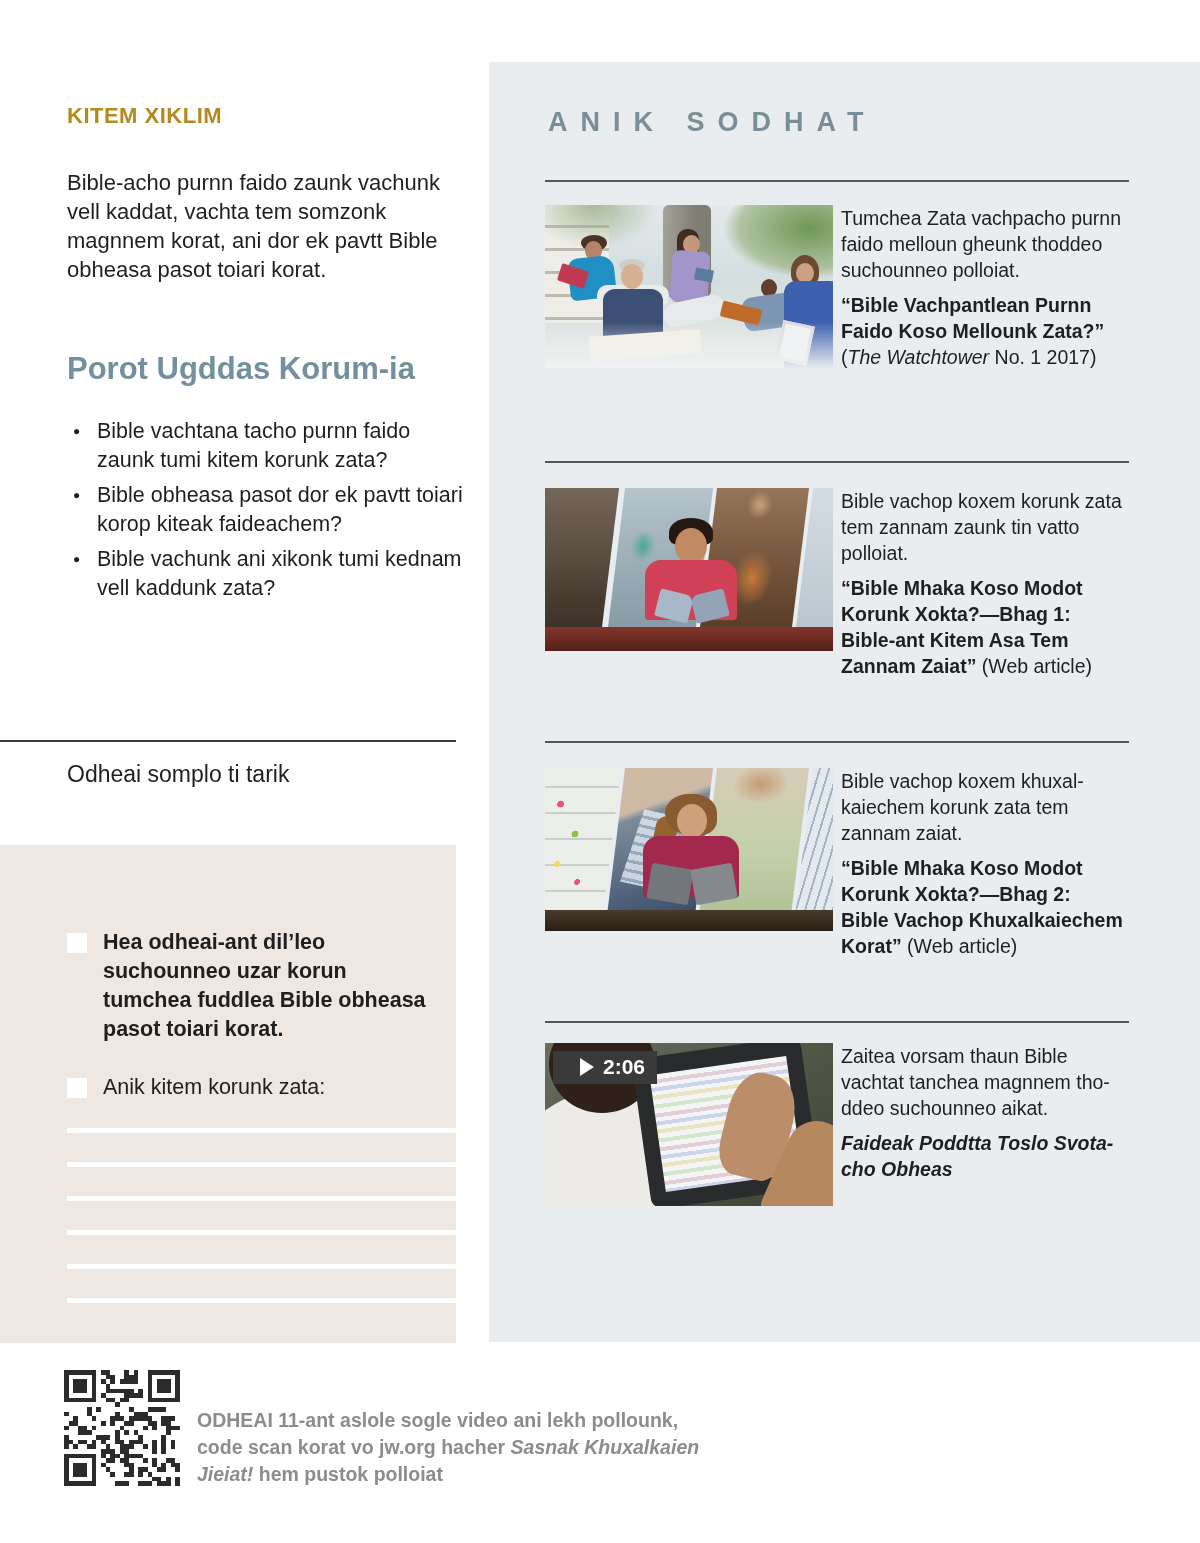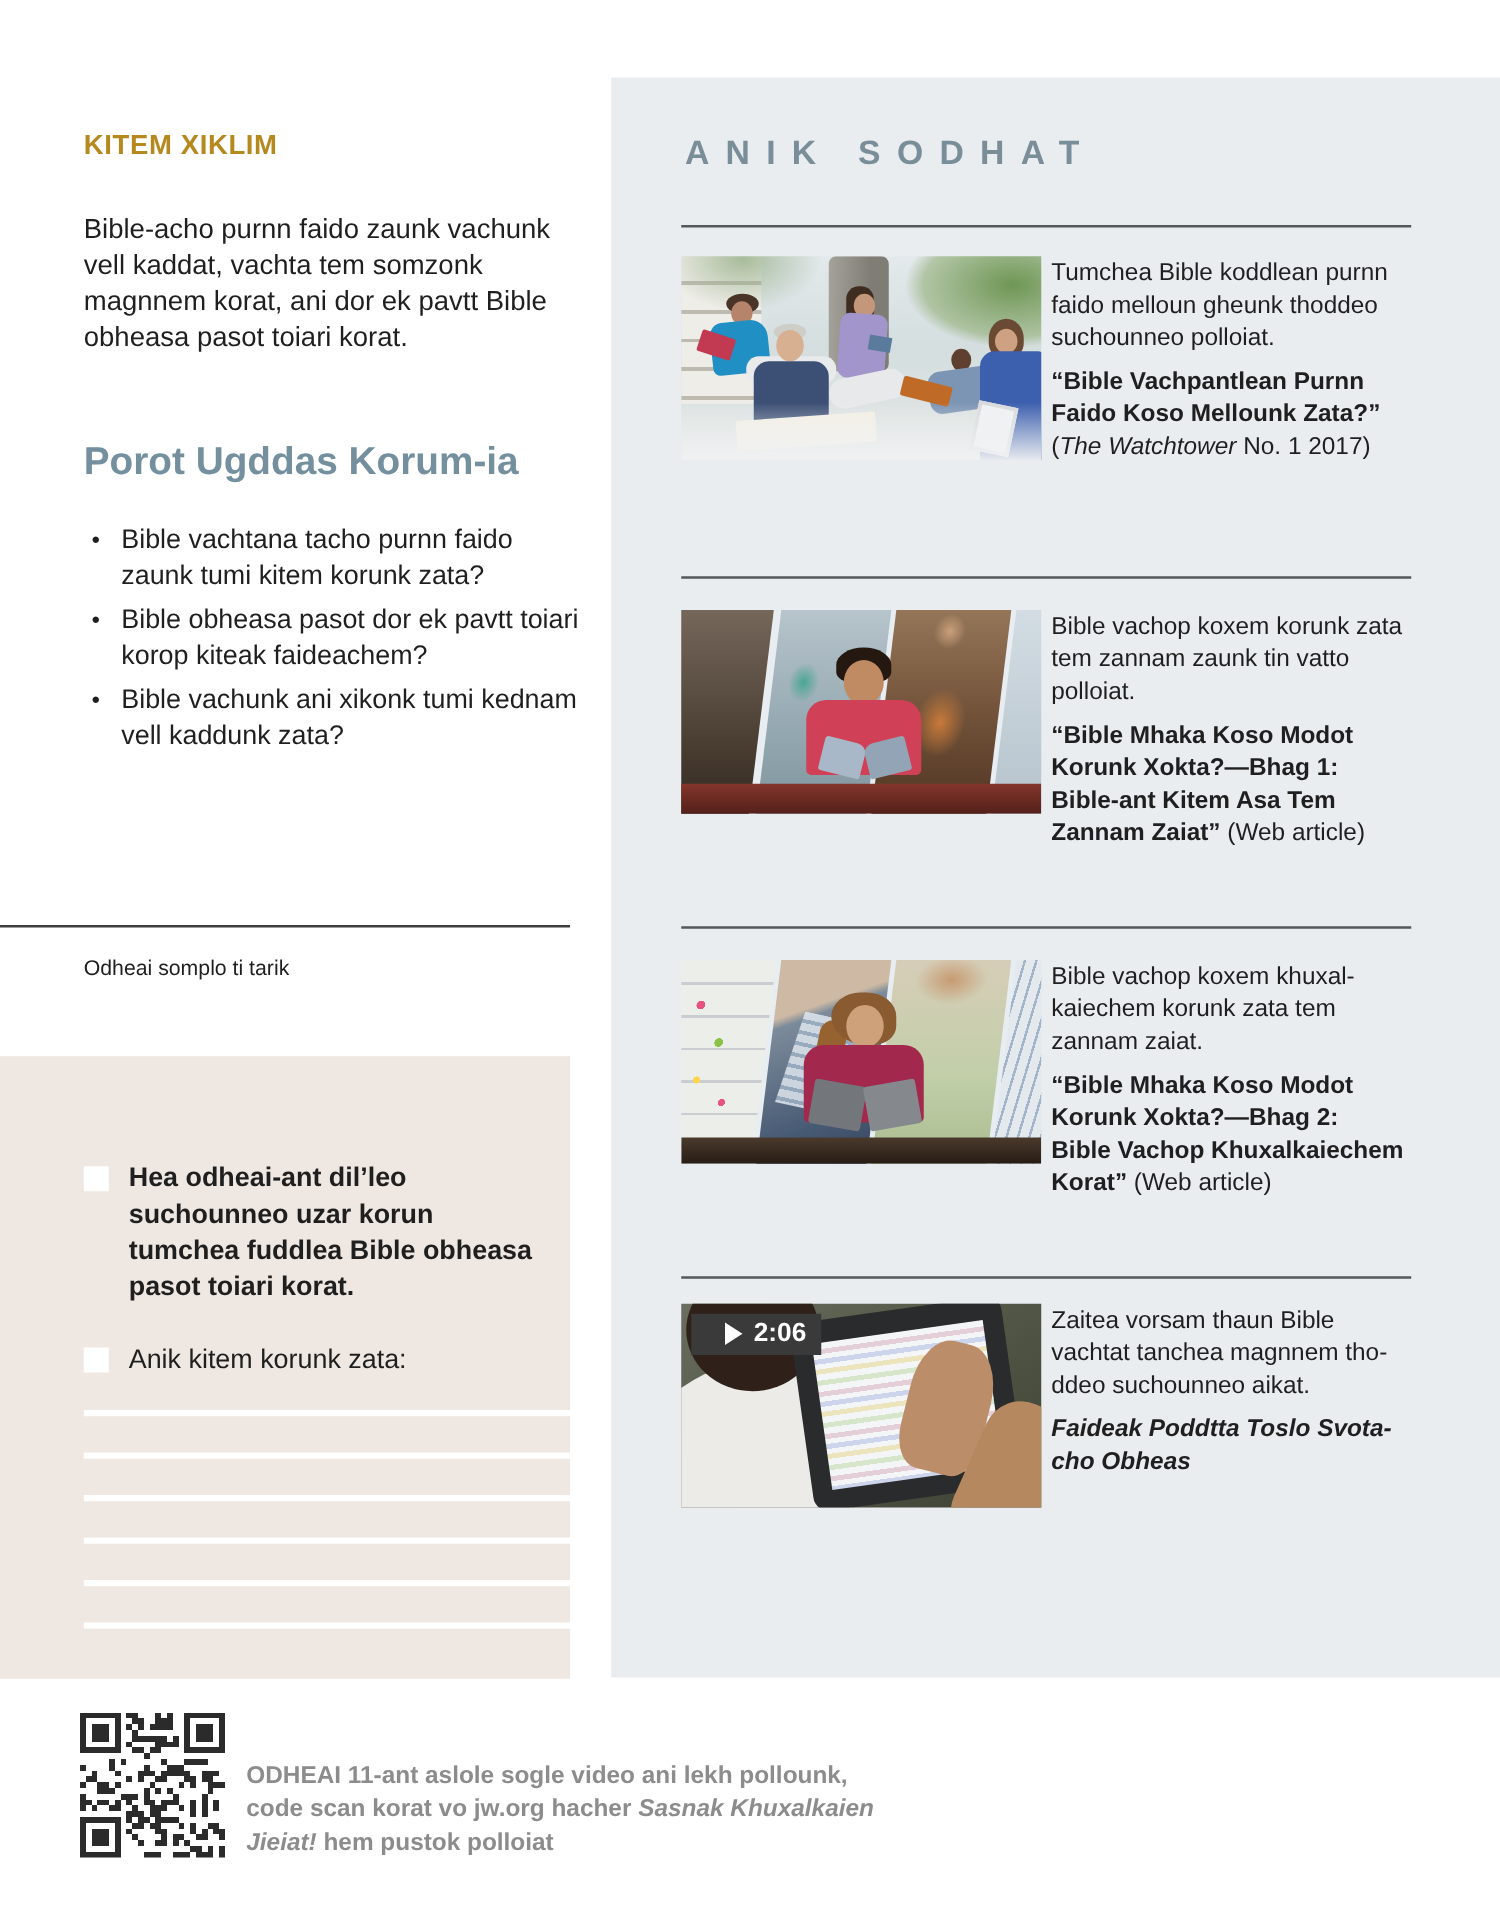--- a/index.html
+++ b/index.html
@@ -14,21 +14,21 @@
   .gray-panel{left:489px;top:62px;width:711px;height:1280px;background:#e9edf0;}
 
   
   .h1{left:67px;top:103px;font-size:22px;font-weight:bold;color:#b6891f;letter-spacing:.5px;}
   .intro{left:67px;top:168px;width:398px;font-size:22px;line-height:29px;}
   .h2{left:67px;top:351px;font-size:31px;font-weight:bold;color:#74909e;}
   .bullets{left:67px;top:417px;width:400px;}
   .bullet{position:relative;padding-left:30px;margin-bottom:6px;font-size:21.5px;line-height:29px;}
   .bullet::before{content:"\25CF";position:absolute;left:6px;top:0;font-size:12px;line-height:29px;}
   .left-rule{left:0;top:740px;width:456px;height:2px;background:#3e3e3e;}
-  .reminder{left:67px;top:760px;font-size:17px;line-height:29px;}
+  .reminder{left:67px;top:760px;font-size:23px;line-height:29px;}
 
   
   .worksheet{left:0;top:845px;width:456px;height:498px;background:#efe7e1;}
   .ws-title{position:absolute;left:67px;top:23px;font-size:31px;font-weight:bold;color:#7b97a4;}
   .ws-item{position:absolute;left:67px;display:flex;gap:16px;font-size:21.5px;line-height:29px;width:360px;}
   .ws-item .chk{flex:none;width:20px;height:20px;background:#ffffff;margin-top:5px;}
   .ws-item-1{top:83px;font-weight:bold;}
   .ws-item-2{top:228px;}
   .ws-lines{position:absolute;left:67px;top:283px;right:0;}
   .write-line{height:5px;background:#ffffff;margin-bottom:29px;}
@@ -199,21 +199,21 @@
     <i class="p4h"></i>
       <i class="p4b"></i>
       <i class="p4book"></i>
     <i class="p5hair"></i>
       <i class="p5h"></i>
       <i class="p5b"></i>
       <i class="p5tab"></i>
     <i class="fog"></i>
   </div>
   <div class="entry-text">
-    <div class="desc">Tumchea Bible koddlean purnn faido melloun gheunk thoddeo suchounneo polloiat.</div>
+    <div class="desc">Tumchea Zata vachpacho purnn faido melloun gheunk thoddeo suchounneo polloiat.</div>
     <div class="etitle">“Bible Vachpantlean Purnn Faido Koso Mellounk Zata?”</div>
     <div><span>(</span><span class="it">The Watchtower</span><span> No. 1 2017)</span></div>
   </div>
 </div>
 
 <div class="abs entry entry-2">
   <div class="thumb i2">
     <i class="pn i2a"></i>
     <i class="pn i2b">
         <span class="hair"></span>

